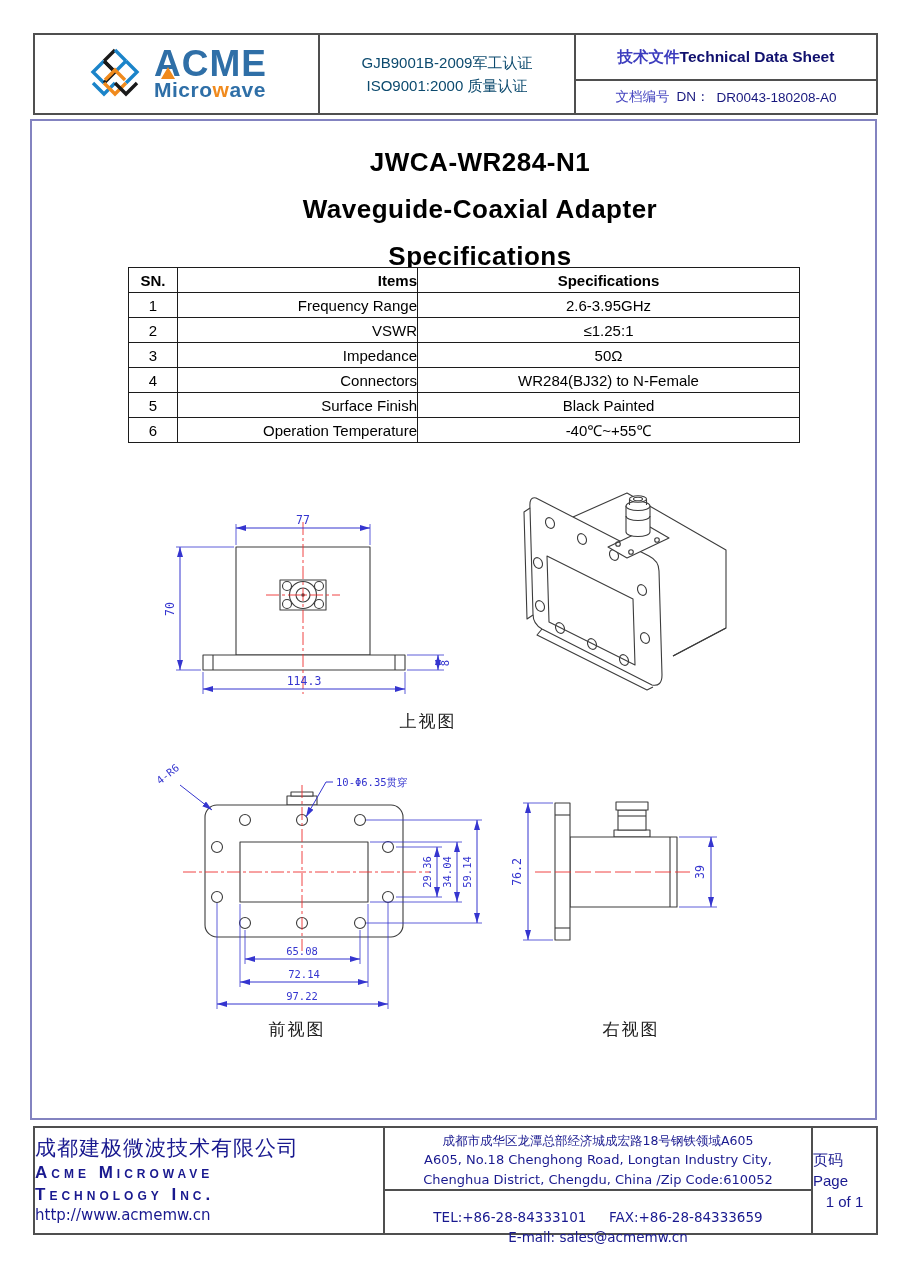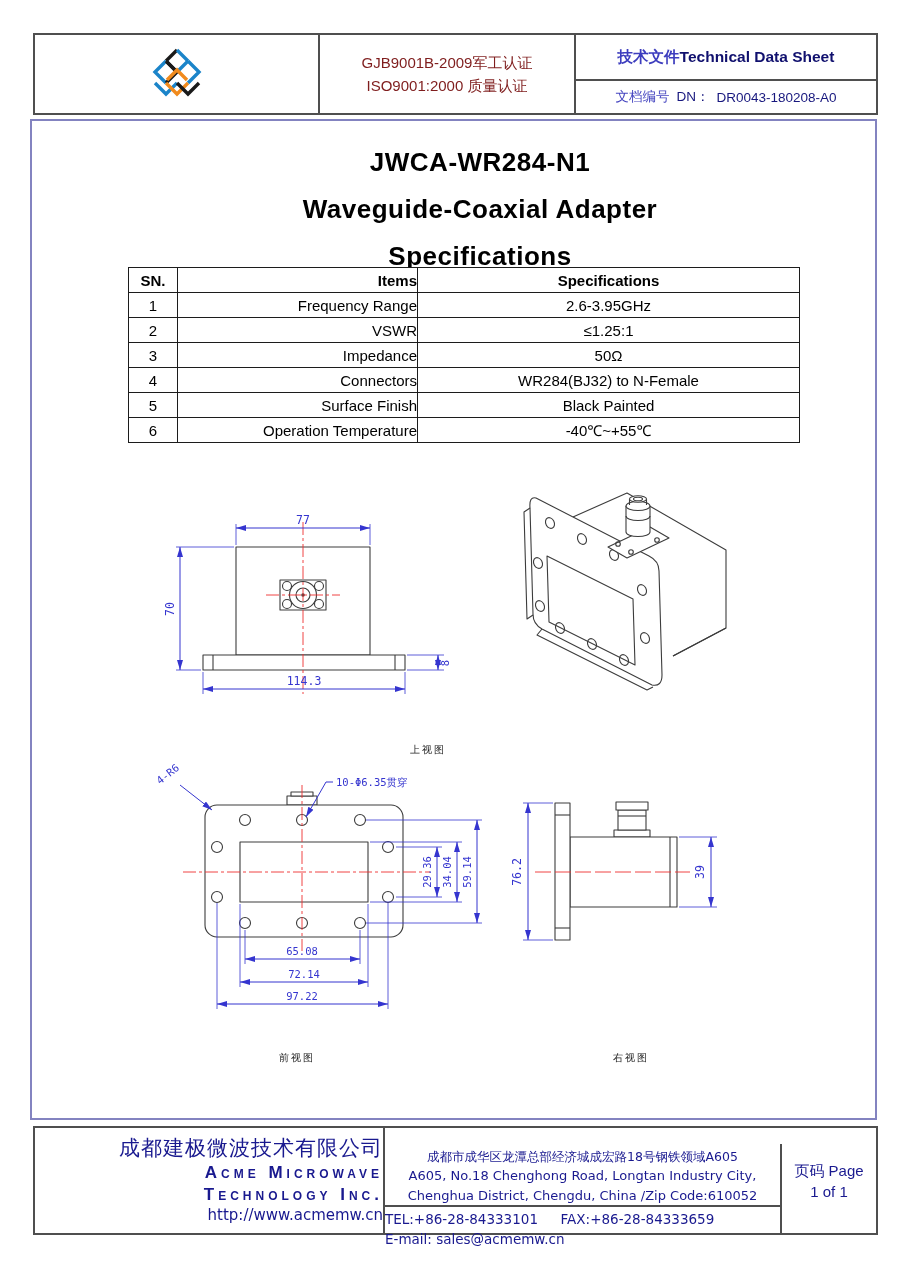--- a/index.html
+++ b/index.html
@@ -12,21 +12,21 @@
           display:flex;box-sizing:border-box;background:#fff;}
   .hcell-logo{width:285px;border-right:2px solid #4f4f4f;display:flex;align-items:center;
               justify-content:center;gap:10px;box-sizing:border-box;}
   .logo-text{position:relative;line-height:1;}
   .acme{color:#2f6fa7;font-weight:bold;font-size:37px;letter-spacing:1px;line-height:32px;}
   .microwave{color:#2f6fa7;font-weight:bold;font-size:21px;letter-spacing:.5px;line-height:20px;}
   .mw-orange{color:#f08a1d;}
   .a-tri{position:absolute;left:7px;top:19px;width:0;height:0;border-left:7px solid transparent;
          border-right:7px solid transparent;border-bottom:12px solid #f08a1d;}
   .hcell-cert{width:256px;border-right:2px solid #4f4f4f;display:flex;flex-direction:column;
-              justify-content:center;align-items:center;color:#7f1d1d;font-size:15px;
+              justify-content:center;align-items:center;color:#0c4a6e;font-size:15px;
               line-height:23px;box-sizing:border-box;}
   .hcell-right{flex:1;display:flex;flex-direction:column;box-sizing:border-box;}
   .hr-top{height:46px;border-bottom:2px solid #4f4f4f;display:flex;align-items:center;
           justify-content:center;box-sizing:border-box;}
   .doc-zh{color:#3d3dbe;font-size:15.5px;font-weight:bold;}
   .doc-en{color:#10106e;font-size:15.5px;font-weight:bold;}
   .hr-bot{flex:1;display:flex;align-items:center;justify-content:center;gap:7px;font-size:13.5px;}
   .dn-zh{color:#4646c0;}
   .dn-en{color:#17177e;}
 
@@ -48,35 +48,35 @@
   .col-spec{text-align:center;}
 
   
   .edge{stroke:#3c3c3c;stroke-width:1.1;fill:none;stroke-linejoin:round;}
   .edgef{stroke:#3c3c3c;stroke-width:1.1;fill:#fff;stroke-linejoin:round;}
   .dim{stroke:#3535cf;stroke-width:1;fill:none;}
   .ext{stroke:#3535cf;stroke-width:.8;fill:none;}
   .dimtxt{fill:#3535cf;font-family:"DejaVu Sans Mono",monospace;font-size:11.5px;}
   .dimtxt-s{fill:#3535cf;font-family:"DejaVu Sans Mono",monospace;font-size:10.5px;}
   .cl{stroke:#ee3030;stroke-width:.9;fill:none;stroke-dasharray:13 3 3 3;}
-  .cap{position:absolute;width:100px;text-align:center;font-size:10px;color:#222;letter-spacing:2px;margin-top:33px;}
+  .cap{position:absolute;width:100px;text-align:center;font-size:17px;color:#222;letter-spacing:2px;}
 
   
   #footer{left:33px;top:1126px;width:845px;height:109px;border:2px solid #4f4f4f;display:flex;
           box-sizing:border-box;color:#19198f;background:#fff;}
-  .fleft{width:350px;border-right:2px solid #4f4f4f;text-align:right;padding-top:6px;box-sizing:border-box;}
+  .fleft{width:350px;border-right:2px solid #4f4f4f;text-align:left;padding-top:6px;box-sizing:border-box;}
   .fzh{font-size:21px;letter-spacing:1px;}
   .fen{font-variant:small-caps;font-size:17px;letter-spacing:4px;font-weight:600;line-height:22px;}
   .fweb{font-size:15px;font-family:"DejaVu Sans",sans-serif;}
-  .fmid{width:397px;border-right:2px solid #4f4f4f;box-sizing:border-box;
-        font-family:"DejaVu Sans",sans-serif;margin-top:16px;}
+  .fmid{width:428px;border-right:2px solid #4f4f4f;box-sizing:border-box;
+        font-family:"DejaVu Sans",sans-serif;}
   .faddr{height:63px;border-bottom:2px solid #4f4f4f;text-align:center;padding-top:3px;box-sizing:border-box;}
   .faddr .zh{font-size:12.5px;line-height:19px;}
   .faddr .en{font-size:13px;line-height:20px;}
-  .fcontact{padding-top:2px;font-size:13.5px;line-height:20px;}
+  .fcontact{text-align:center;padding-top:16px;font-size:13.5px;line-height:20px;}
   .fright{flex:1;display:flex;flex-direction:column;align-items:center;justify-content:center;
           font-size:15px;line-height:21px;}
   .lnk{color:#19198f;cursor:pointer;}
 </style>
 </head>
 <body>
 
 <div class="page">
 
   <div class="abs" id="header">
@@ -89,20 +89,25 @@
             <path d="M39,14 L28,25" stroke="#1b84c9"></path>
           <path d="M17,14 L6,25 L17,36" stroke="#1b84c9"></path>
             <path d="M17,14 L28,25 L17,36" stroke="#1a1a1a"></path>
           <path d="M39,14 L50,25 L39,36" stroke="#1b84c9"></path>
           <path d="M18,33 L28,23 L38,33" stroke="#f08a1d"></path>
           <path d="M6,36 L17,47 L28,36" stroke="#1b84c9"></path>
           <path d="M17,36 L28,47 L39,36" stroke="#f08a1d"></path>
           <path d="M28,36 L39,47 L50,36" stroke="#1a1a1a"></path>
         </g>
       </svg>
+      <div class="logo-text">
+        <div class="acme">ACME</div>
+        <span class="a-tri"></span>
+        <div class="microwave"><span>Micro</span><span class="mw-orange">w</span><span>ave</span></div>
+      </div>
     </div>
     <div class="hcell-cert">
       <div>GJB9001B-2009军工认证</div>
       <div>ISO9001:2000 质量认证</div>
     </div>
     <div class="hcell-right">
       <div class="hr-top">
         <span class="doc-zh">技术文件</span>
         <span class="doc-en">Technical Data Sheet</span>
       </div>

